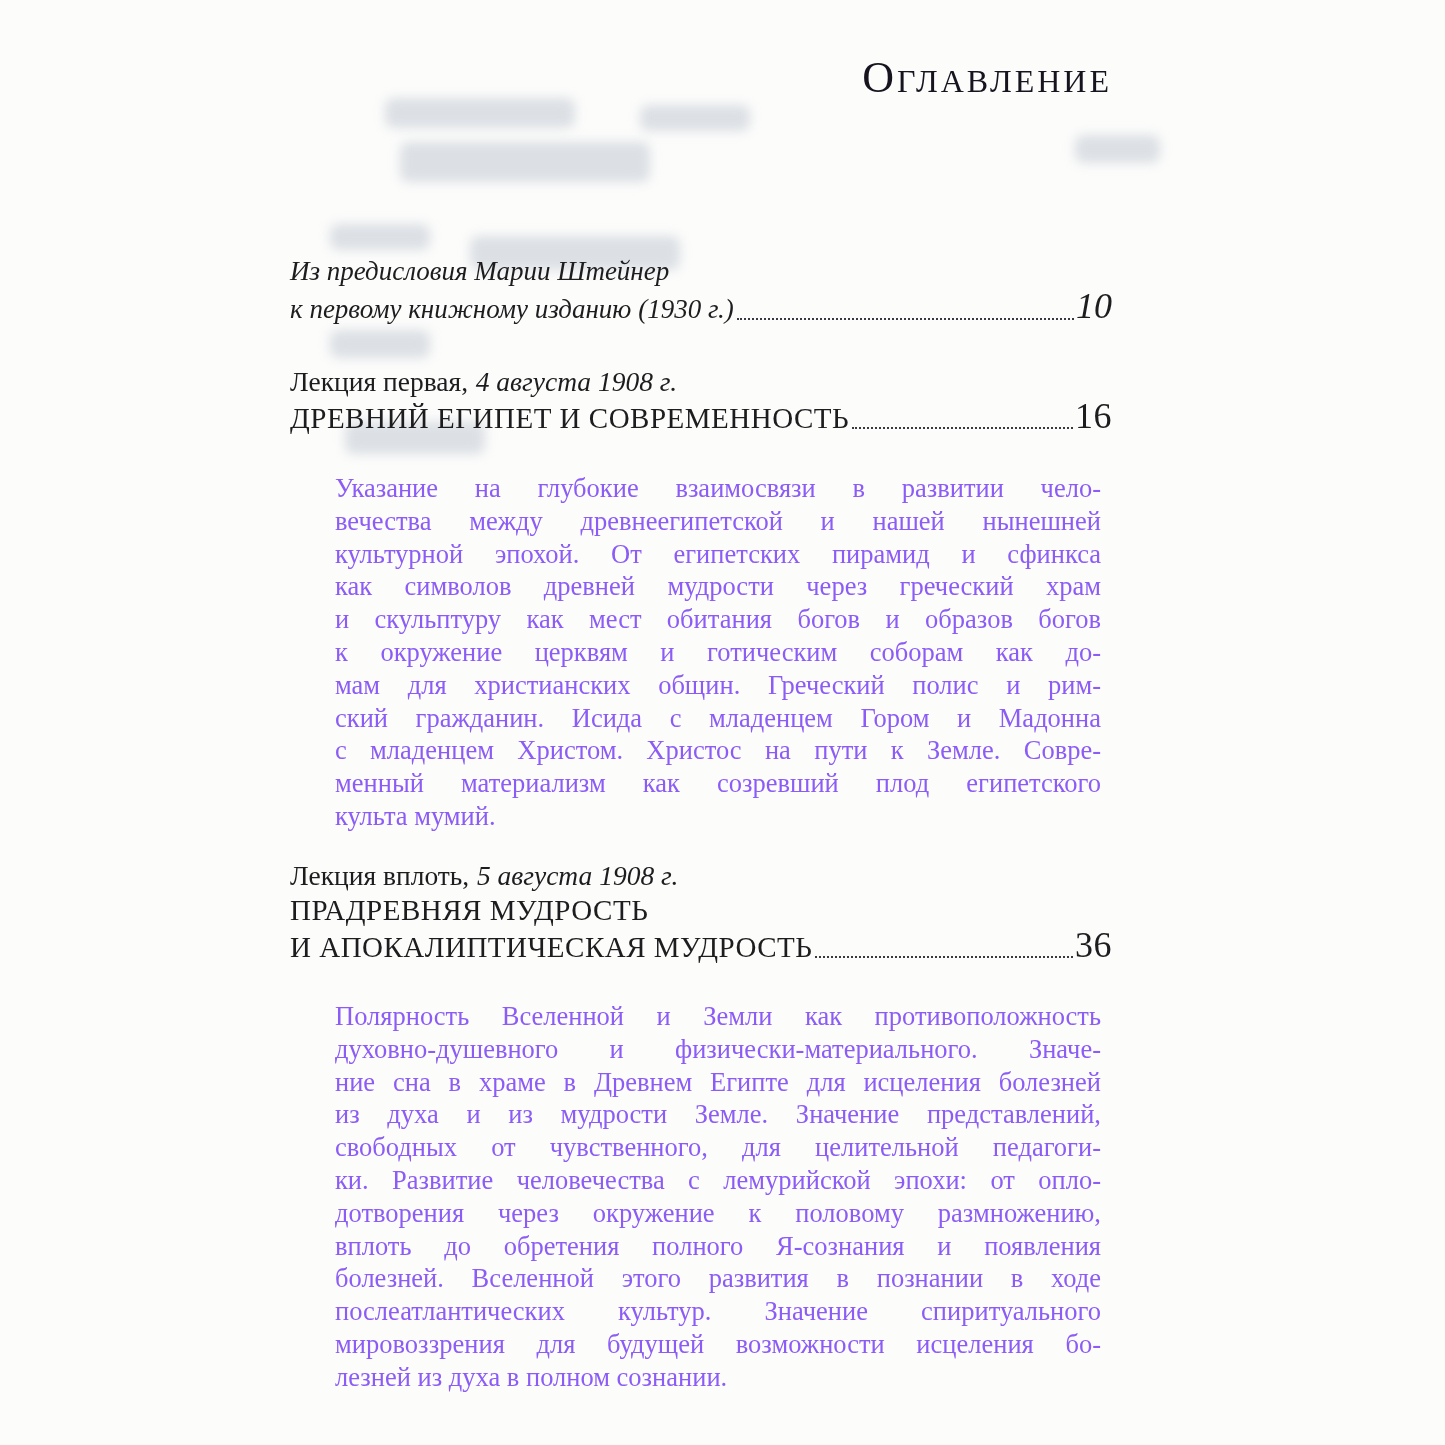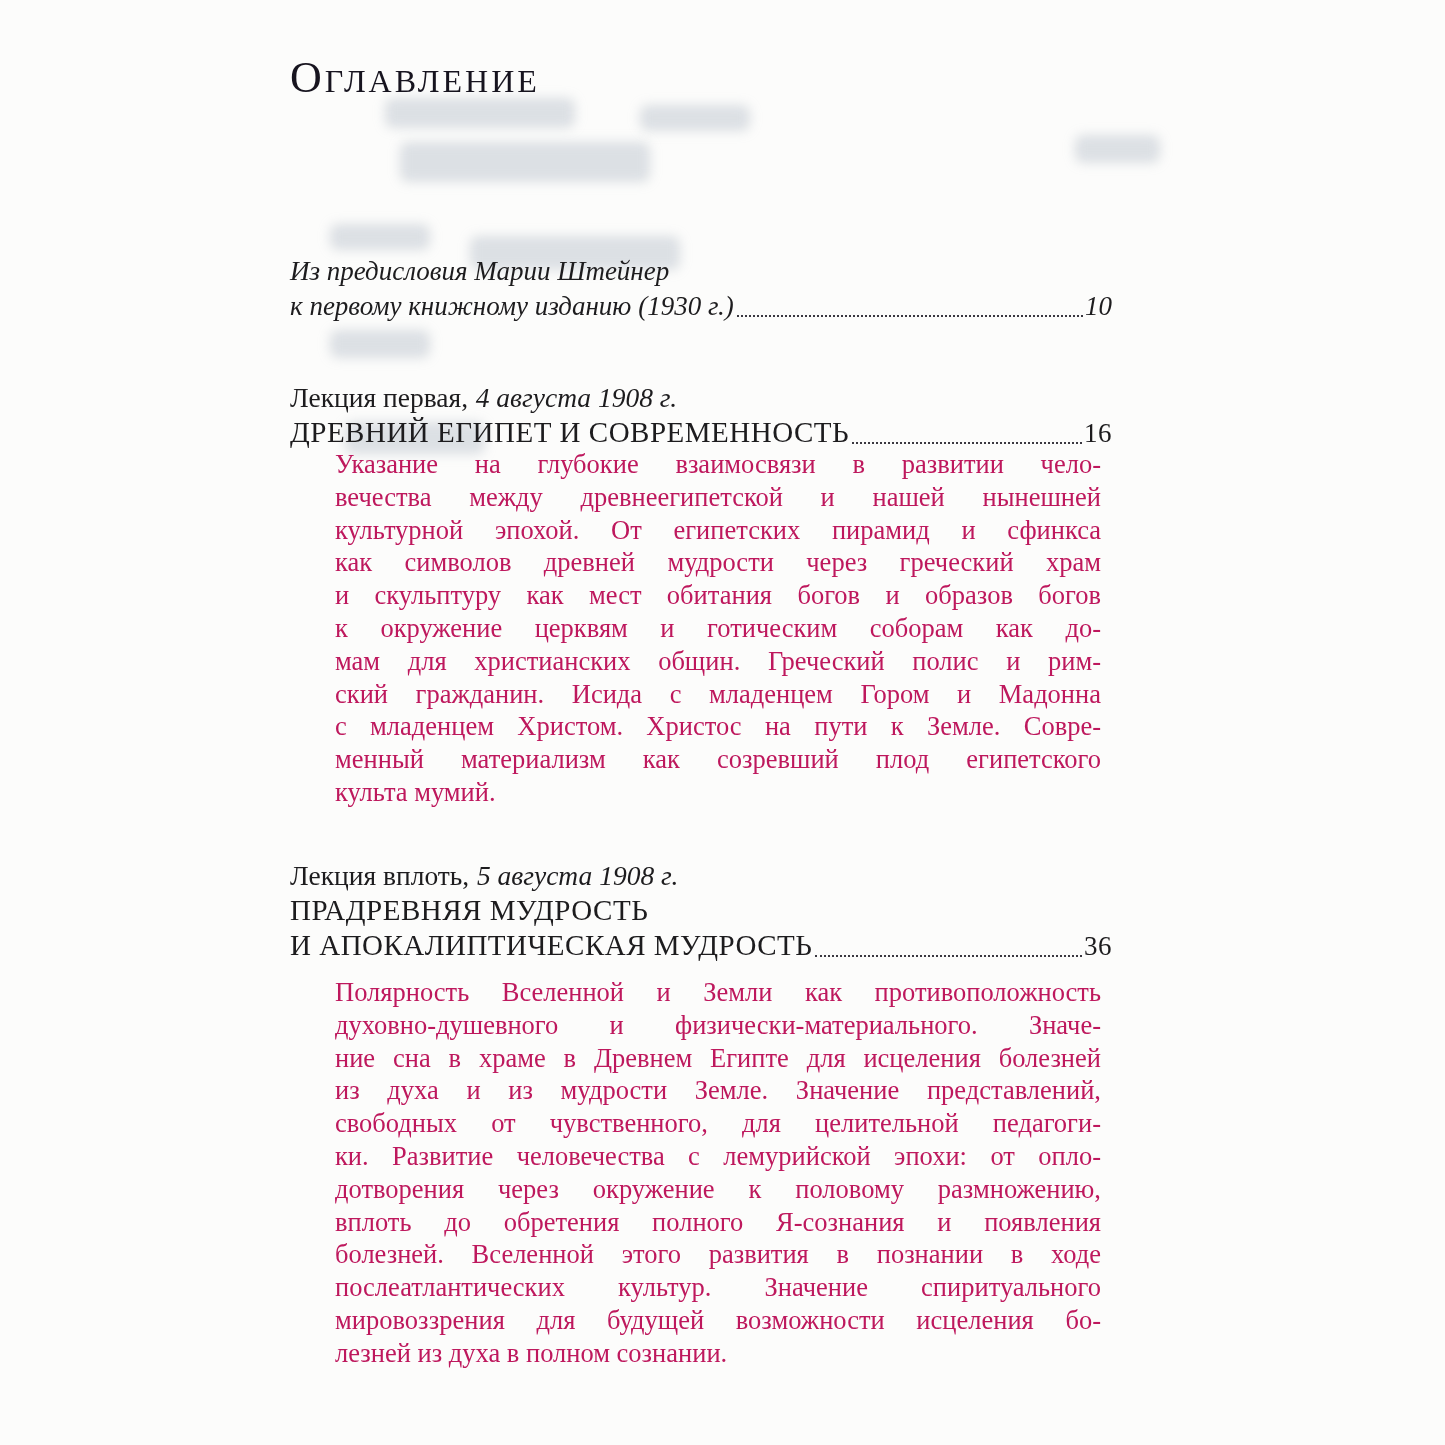--- a/index.html
+++ b/index.html
@@ -11,21 +11,21 @@
     font-family: "Liberation Serif", "DejaVu Serif", serif;
     color: #1d1c1e;
     overflow: hidden;
   }
   
   .title {
     position: absolute;
     left: 290px;
     width: 822px;
     top: 52px;
-    text-align: left;
+    text-align: right;
     letter-spacing: 3px;
     color: #17141f;
     white-space: nowrap;
   }
   .title .init { font-size: 44px; }
   .title .rest { font-size: 32px; }
 
   
   .block { position: absolute; left: 290px; width: 822px; }
 
@@ -33,34 +33,35 @@
 
   .row { display: flex; align-items: baseline; }
   .leader {
     flex: 1 1 auto;
     border-bottom: 2.6px dotted #3a3840;
     align-self: flex-end;
     margin: 0 2px 7px 3px;
     min-width: 24px;
     height: 0;
   }
-  .pg { font-size: 27px; }
+  .pg { font-size: 36px; }
 
   .lecture-line { font-size: 27.5px; line-height: 35px; }
   .lecture-line .it { font-style: italic; margin-left: 0.28em; }
 
   .hd { font-size: 29px; line-height: 35px; letter-spacing: 0.5px; }
 
   .para {
     position: absolute;
     left: 335px;
     width: 766px;
     font-size: 26.5px;
     line-height: 32.8px;
-    color: #be185d;
+    color: #8b5cf6;
+    margin-top: 24px;
   }
   .jl  { text-align: justify; text-align-last: justify; white-space: normal; }
   .jl-last { text-align: left; }
 
   
   .ghost {
     position: absolute;
     background: rgba(138, 150, 168, 0.28);
     filter: blur(6px);
     border-radius: 8px;
@@ -95,21 +96,21 @@
 
   <div class="block" style="top: 254px;">
     <div class="toc-line">Из предисловия Марии Штейнер</div>
     <div class="toc-line row">
       <span>к первому книжному изданию (1930 г.)</span>
       <span class="leader"></span>
       <span class="pg">10</span>
     </div>
   </div>
 
-  <div class="block" style="top: 380px;">
+  <div class="block" style="top: 364px;">
     <div class="lecture-line">
       <span>Лекция первая,</span><span class="it">4 августа 1908 г.</span>
     </div>
     <div class="hd row">
       <span>ДРЕВНИЙ ЕГИПЕТ И СОВРЕМЕННОСТЬ</span>
       <span class="leader"></span>
       <span class="pg">16</span>
     </div>
   </div>
 

